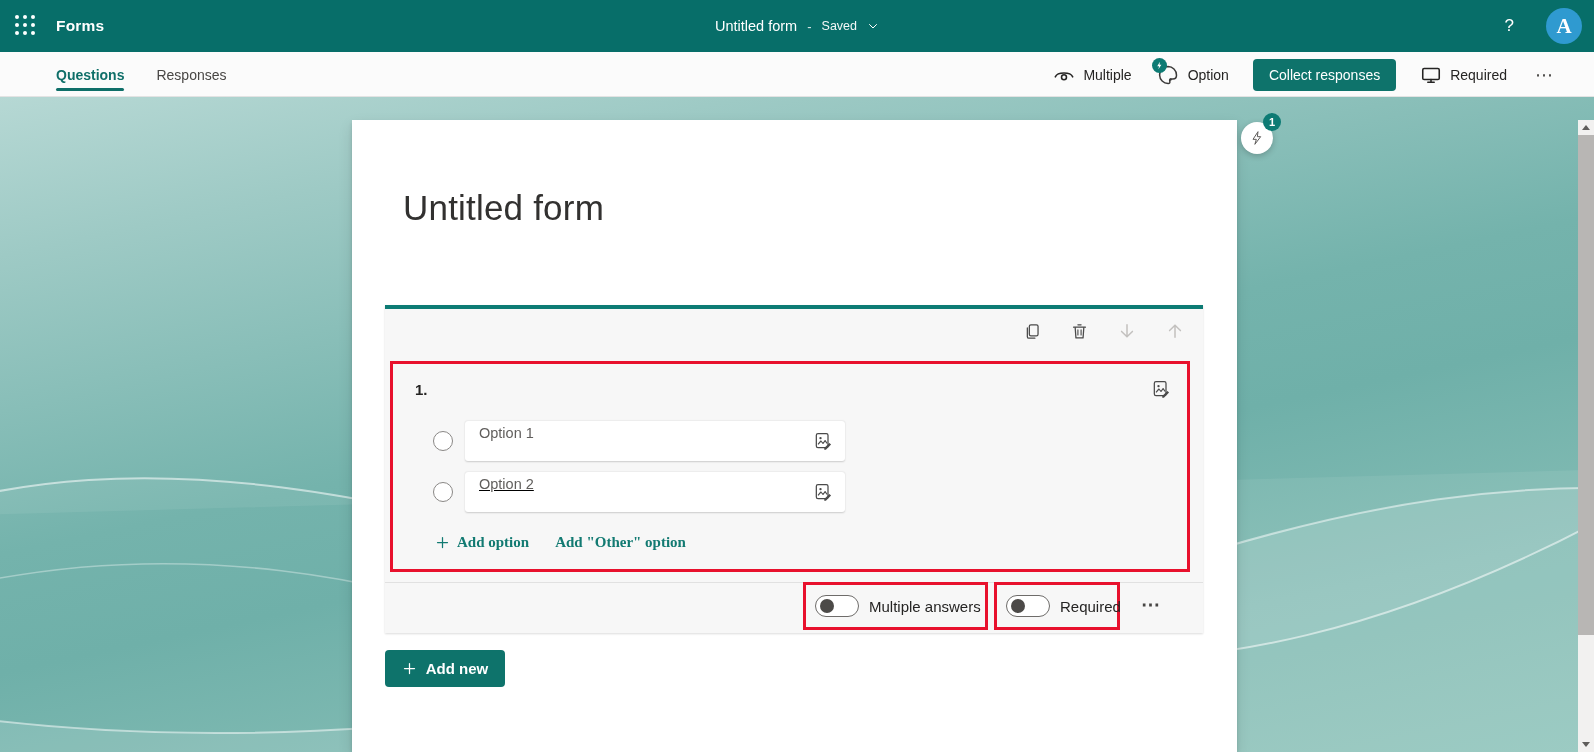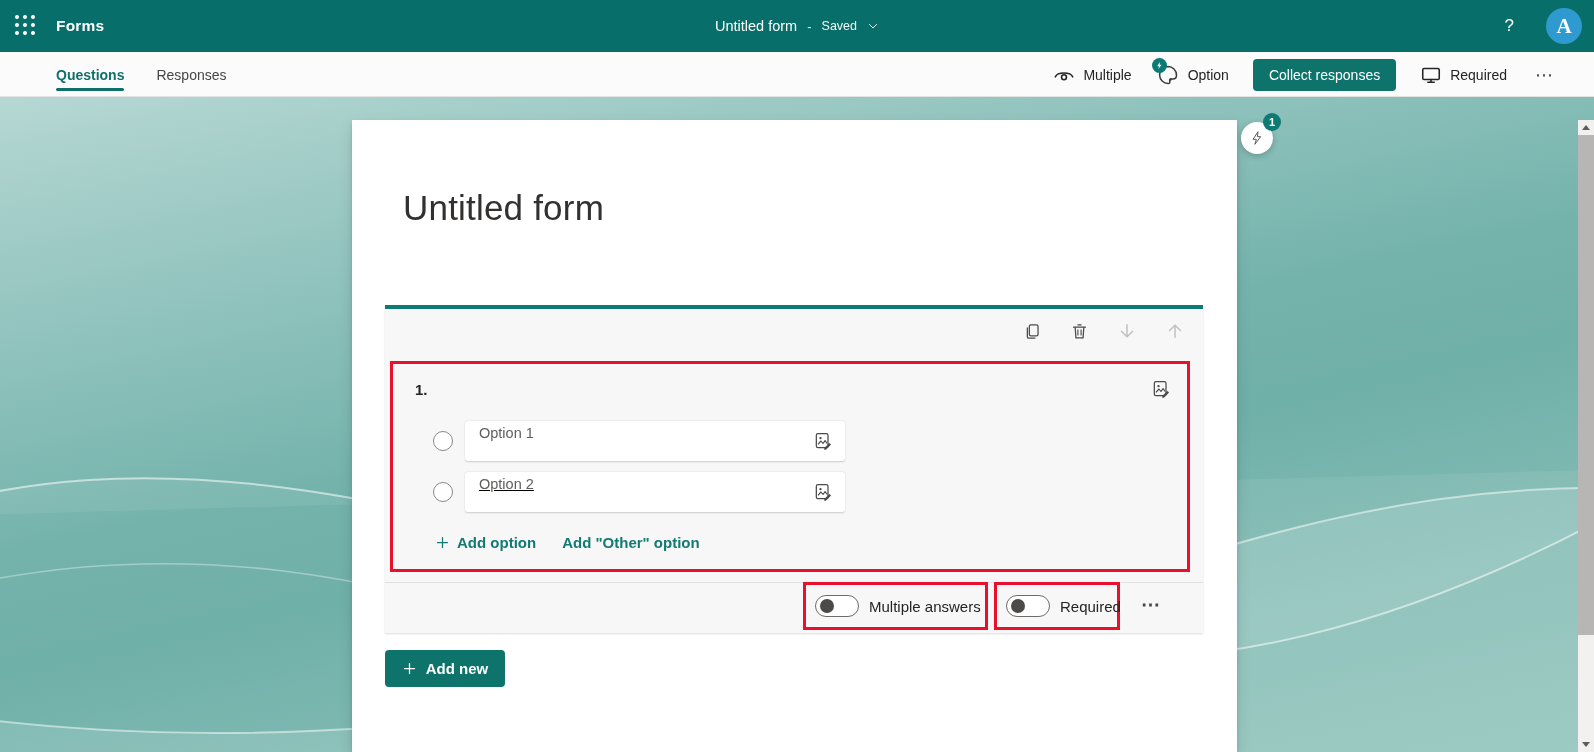--- a/index.html
+++ b/index.html
@@ -55,21 +55,21 @@
   .q-number { position:absolute; left:22px; top:17px; font-size:15px; font-weight:700; color:#252423; }
   .q-input { position:absolute; left:39px; top:5px; width:748px; height:40px; background:#fff; border:none; border-radius:3px;
              box-shadow:0 0.6px 1.8px rgba(0,0,0,.18); font-size:15px; color:#252423; padding:0 40px 0 13px; outline:none; font-family:"Liberation Sans",sans-serif; }
   .q-input::placeholder { color:#3b3a39; opacity:1; }
   .media-icon { position:absolute; cursor:pointer; }
   .media-q { right:12px; top:15px; }
   .opt-radio { position:absolute; left:40px; width:20px; height:20px; border:1px solid #8a8886; border-radius:50%; background:#fff; cursor:pointer; }
   .opt-input { position:absolute; left:72px; width:380px; height:40px; background:#fff; border:none; border-radius:3px;
                box-shadow:0 0.6px 1.8px rgba(0,0,0,.18); font-size:14.5px; padding:0 38px 16px 14px; outline:none; font-family:"Liberation Sans",sans-serif; }
   .opt-input::placeholder { color:#605e5c; opacity:1; }
-  .add-row { position:absolute; left:42px; top:170px; display:flex; align-items:flex-end; gap:26px; }
+  .add-row { position:absolute; left:42px; top:170px; display:flex; align-items:flex-end; gap:26px;font-family:Liberation Serif, serif; }
   .teal-link { display:flex; align-items:center; gap:7px; color:#127a72; font-size:15px; font-weight:700; cursor:pointer; }
 
   .q-divider { position:absolute; left:0; right:0; top:273px; height:1px; background:#e1e1e1; }
   .toggle-box { position:absolute; top:273px; height:48px; display:flex; align-items:center; gap:10px; padding:0 9px; }
   .toggle-box.multiple { left:418px; width:185px; }
   .toggle-box.required { left:609px; width:126px; }
   .toggle { position:relative; width:44px; height:22px; background:#fff; border:1px solid #6e6c6a; border-radius:12px; cursor:pointer; flex:none; }
   .toggle .knob { position:absolute; left:4px; top:3px; width:14px; height:14px; border-radius:50%; background:#4c4a48; }
   .toggle-label { font-size:15px; color:#252423; white-space:nowrap; }
   .q-more { position:absolute; left:756px; top:284px; font-size:19px; font-weight:700; color:#484644; letter-spacing:1px; cursor:pointer; }

